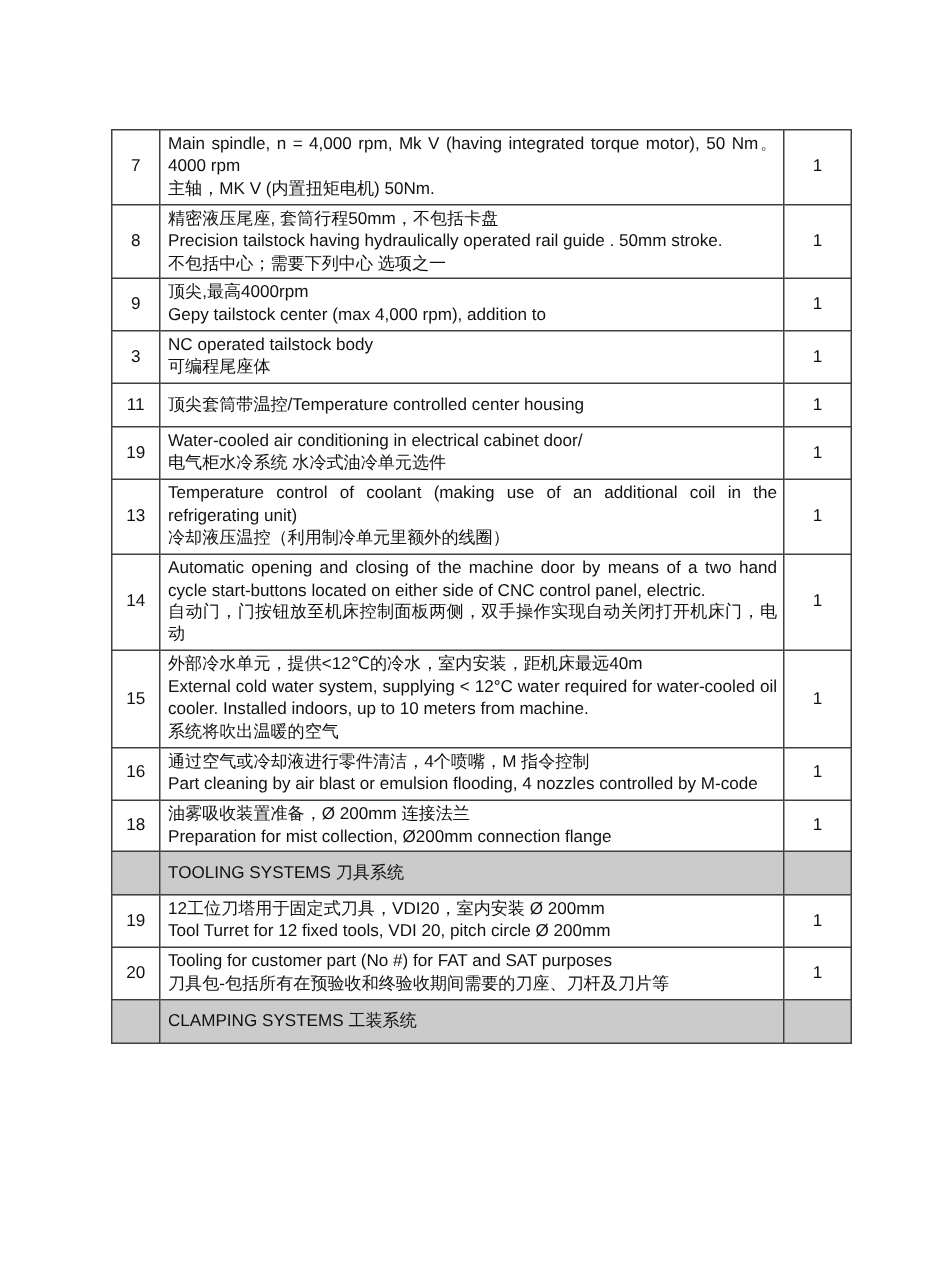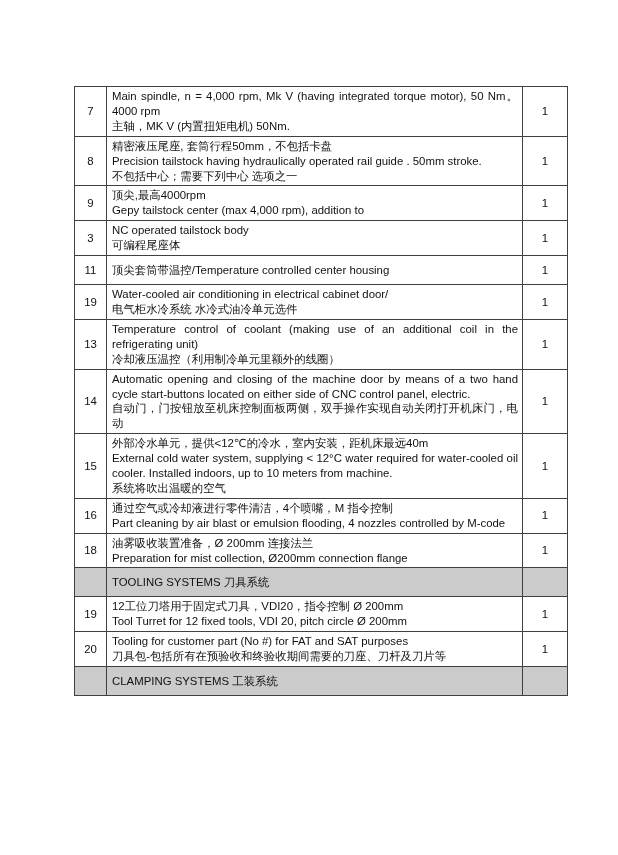--- a/index.html
+++ b/index.html
@@ -159,21 +159,21 @@
           <td class="qty-cell">1</td>
         </tr>
         <tr class="section-row">
           <td class="no-cell"></td>
           <td class="desc-cell">TOOLING SYSTEMS 刀具系统</td>
           <td class="qty-cell"></td>
         </tr>
         <tr>
           <td class="no-cell">19</td>
           <td class="desc-cell">
-            <p>12工位刀塔用于固定式刀具，VDI20，指令控制 Ø 200mm</p>
+            <p>12工位刀塔用于固定式刀具，VDI20，室内安装 Ø 200mm</p>
             <p>Tool Turret for 12 fixed tools, VDI 20, pitch circle Ø 200mm</p>
           </td>
           <td class="qty-cell">1</td>
         </tr>
         <tr>
           <td class="no-cell">20</td>
           <td class="desc-cell">
             <p>Tooling for customer part (No #) for FAT and SAT purposes</p>
             <p>刀具包-包括所有在预验收和终验收期间需要的刀座、刀杆及刀片等</p>
           </td>

